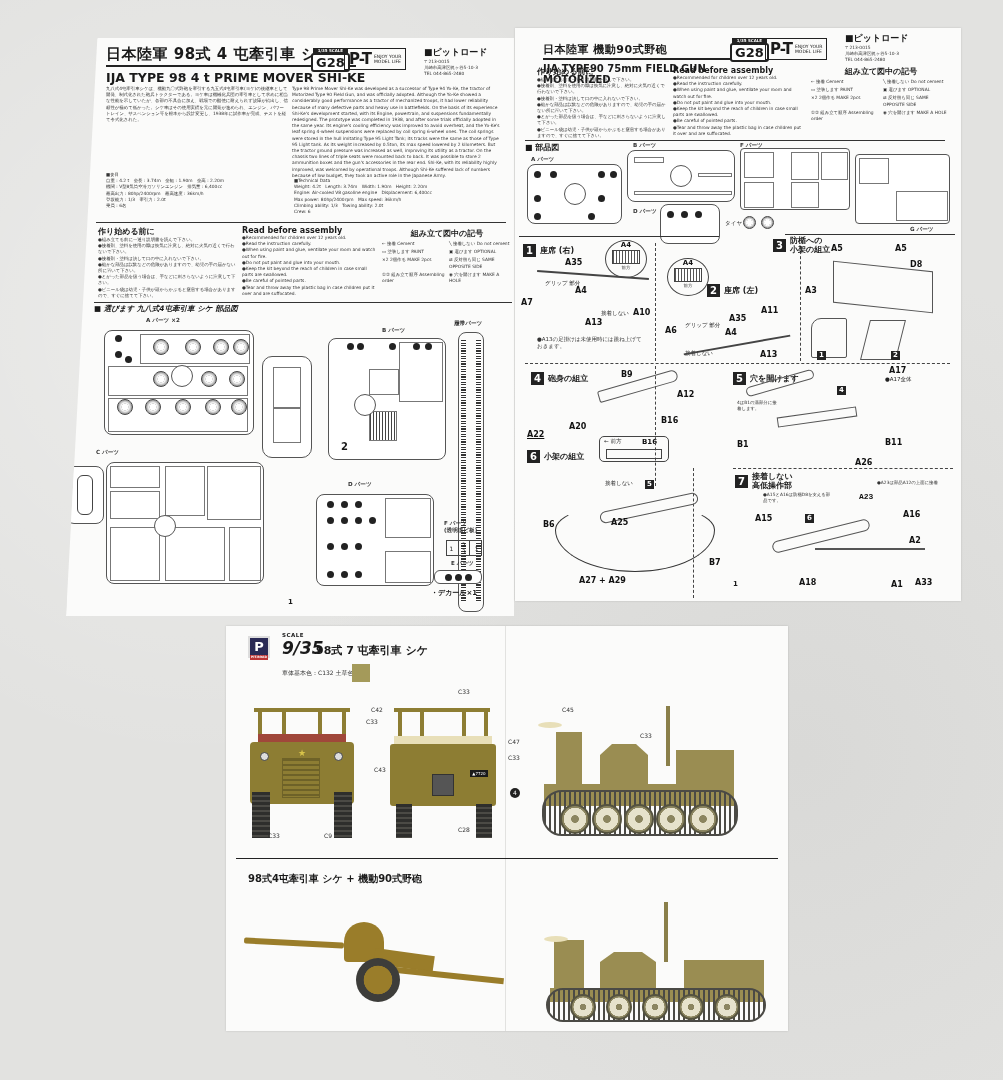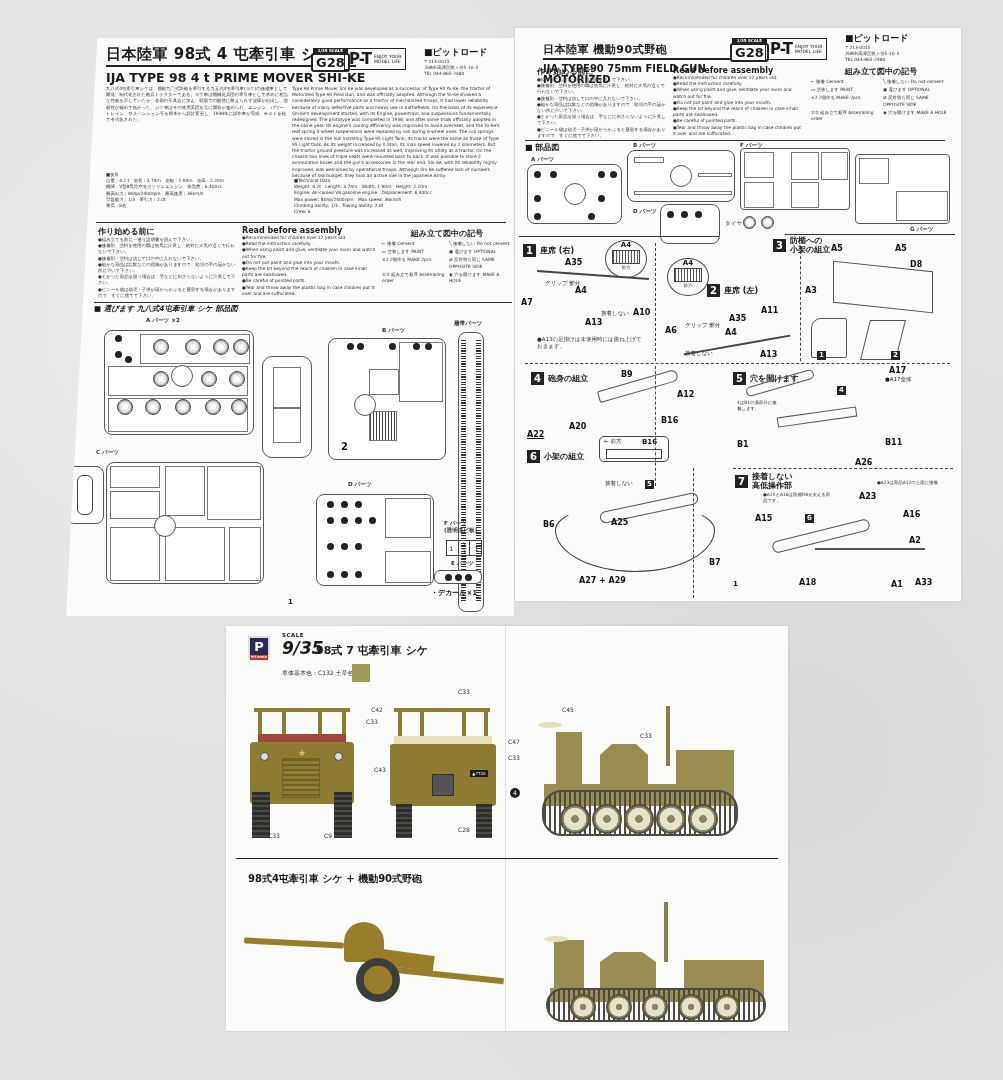--- a/index.html
+++ b/index.html
@@ -487,21 +487,21 @@
   <span class="plabel" style="left:194px; top:530px;">B7</span>
   <span class="plabel" style="left:64px; top:548px;">A27 + A29</span>
   <div class="abs" style="left:40px; top:474px; width:160px; height:70px; border:1px solid #333; border-radius:50% 50% 50% 50% / 40% 40% 60% 60%; border-top-color:transparent;"></div>
 
   <div class="abs" style="left:220px; top:444px; display:flex; align-items:center;">
     <span class="step-num">7</span>
     <span class="step-title" style="line-height:9px;"><span>接着しない</span><br><span>高低操作部</span></span>
   </div>
   <div class="abs tiny" style="left:248px; top:464px; width:70px;">●A15とA16は防楯D8を支える部品です。</div>
   <div class="abs tiny" style="left:362px; top:452px; width:70px;">●A23は部品A12の上面に接着</div>
-  <span class="plabel" style="left:344px; top:464px;">A23</span>
+  <span class="plabel" style="left:344px; top:464px;font-family:Liberation Mono, monospace;">A23</span>
   <span class="plabel" style="left:240px; top:486px;">A15</span>
   <span class="plabel" style="left:388px; top:482px;">A16</span>
   <span class="plabel" style="left:394px; top:508px;">A2</span>
   <span class="plabel" style="left:284px; top:550px;">A18</span>
   <span class="plabel" style="left:376px; top:552px;">A1</span>
   <span class="plabel" style="left:400px; top:550px;">A33</span>
   <span class="step-num abs" style="left:290px; top:486px; width:9px; height:9px; font-size:7px; line-height:9px;">6</span>
   <div class="abs" style="left:256px; top:502px; width:100px; height:12px; border:1.5px solid #555; border-radius:6px; transform:rotate(-14deg);"></div>
   <div class="abs" style="left:300px; top:520px; width:110px; height:2px; background:#555;"></div>
 

